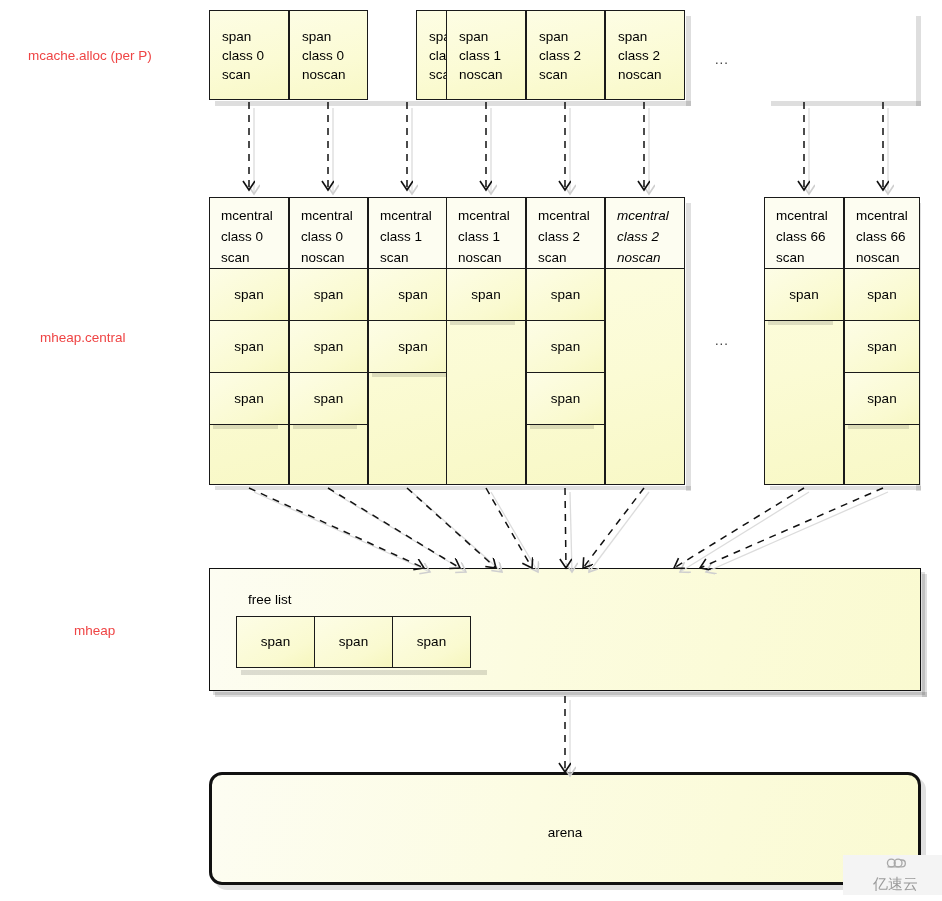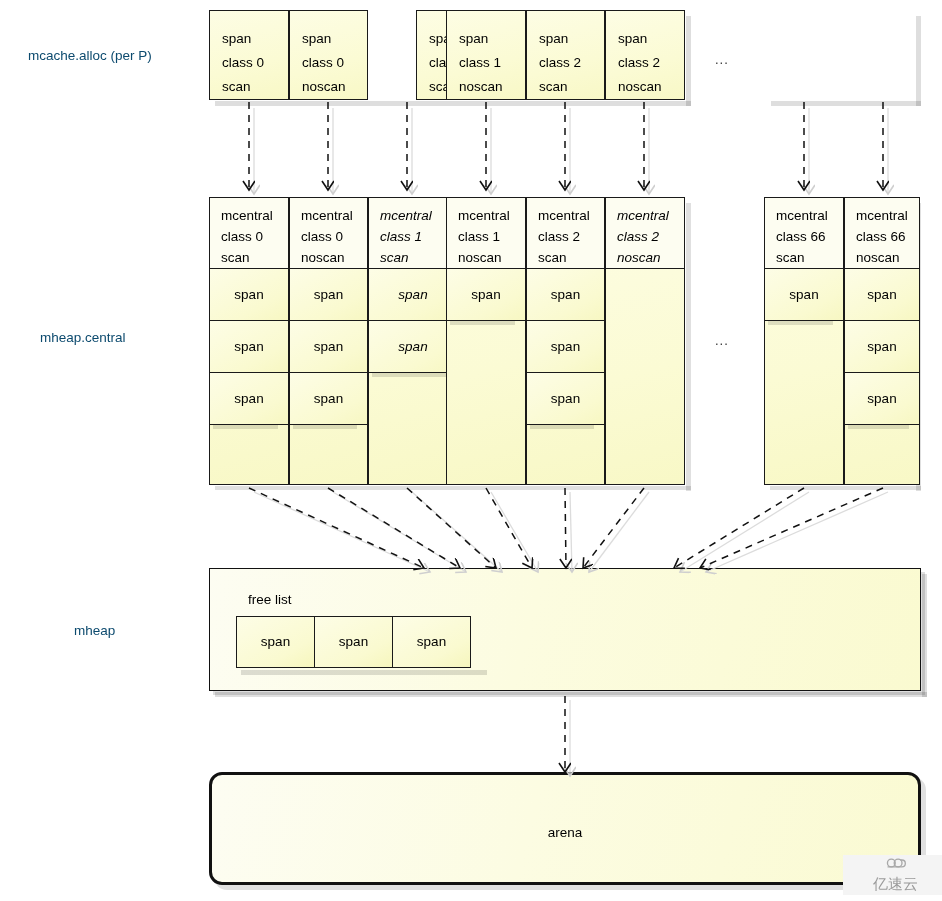--- a/index.html
+++ b/index.html
@@ -39,21 +39,21 @@
     box-sizing: border-box;
     border: 1.2px solid #1a1a1a;
     background: linear-gradient(165deg, #fdfde4 0%, #fbfbd4 60%, #f8f8c6 100%);
     overflow: hidden;
   }
   .mcache-cell .lines {
     position: absolute;
     left: 12px;
     top: 16px;
     font-size: 13.5px;
-    line-height: 24px;
+    line-height: 19px;
     white-space: pre;
   }
   .mcache-shadow {
     position: absolute;
     background: rgba(0,0,0,0.13);
   }
 
   
   .mc-col {
     position: absolute;
@@ -112,21 +112,21 @@
     font-size: 13px;
     color: #333;
     letter-spacing: 1px;
   }
 
   
   .rowlabel {
     position: absolute;
     font-size: 13.5px;
     white-space: nowrap;
-    color: #0c4a6e;
+    color: #ef4444;
   }
 
   
   #mheap-box {
     left: 209px;
     top: 568px;
     width: 712px;
     height: 123px;
     border: 1.4px solid #111;
     background: linear-gradient(105deg, #fdfdf2 0%, #fcfce0 45%, #fafad0 100%);
@@ -293,21 +293,21 @@
     <div class="mc-head">
       <div class="lines"><span>mcentral</span>
 <span>class 0</span>
 <span>noscan</span></div>
     </div>
     <div class="mc-span" style="top:71px;">span</div>
     <div class="mc-span" style="top:123px;">span</div>
     <div class="mc-span inner-shadow" style="top:175px;">span</div>
   </div>
 
-  <div class="mc-col" style="left:368px; top:197px; width:90px; height:288px;font-style:italic;">
+  <div class="mc-col" style="left:368px; top:197px; width:90px; height:288px;">
     <div class="mc-head">
       <div class="lines"><span>mcentral</span>
 <span>class 1</span>
 <span>scan</span></div>
     </div>
     <div class="mc-span" style="top:71px;">span</div>
     <div class="mc-span inner-shadow" style="top:123px;">span</div>
   </div>
 
   <div class="mc-col" style="left:446px; top:197px; width:80px; height:288px;">

